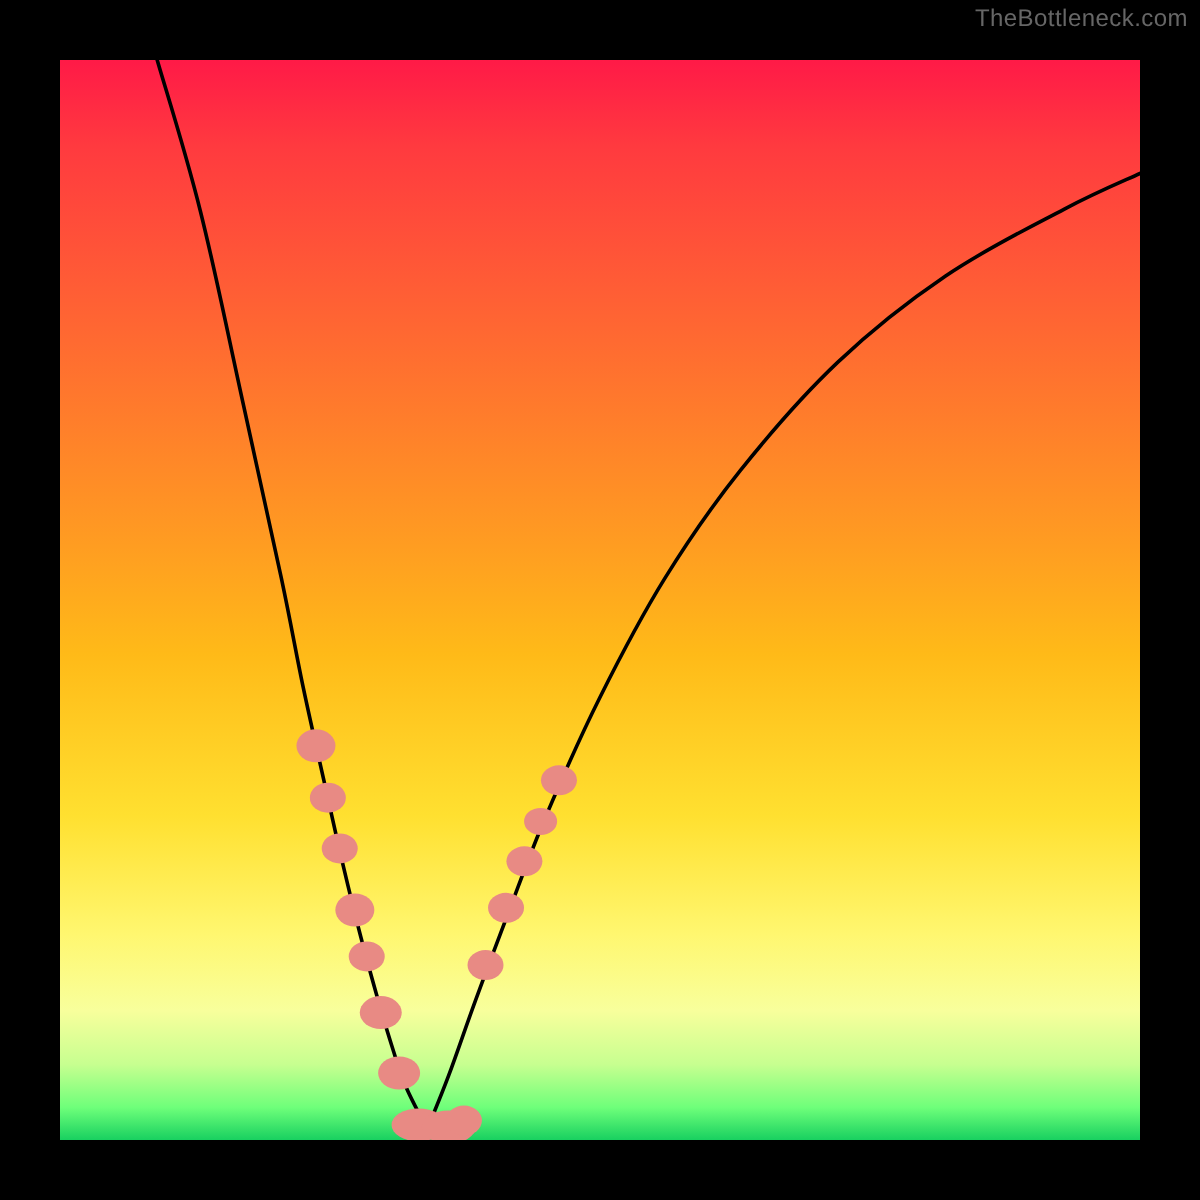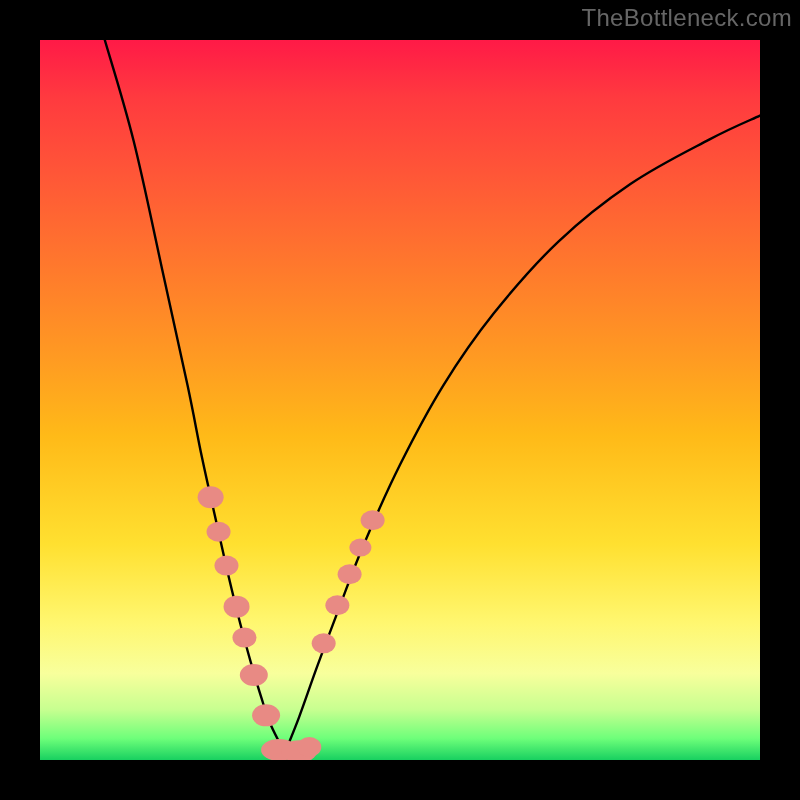--- a/index.html
+++ b/index.html
@@ -40,21 +40,21 @@
       #c7ff90 93%,
       #6eff7a 97%,
       #18d060 100%
     );
   }
   .watermark {
     position: absolute;
     top: 4px;
     right: 8px;
     color: #666;
-    font-size: 24px;
+    font-size: 16px;
     font-weight: 400;
     letter-spacing: 0.3px;
   }
   .overlay {
     position: absolute;
     inset: 0;
   }
 </style>
 </head>
 <body>

